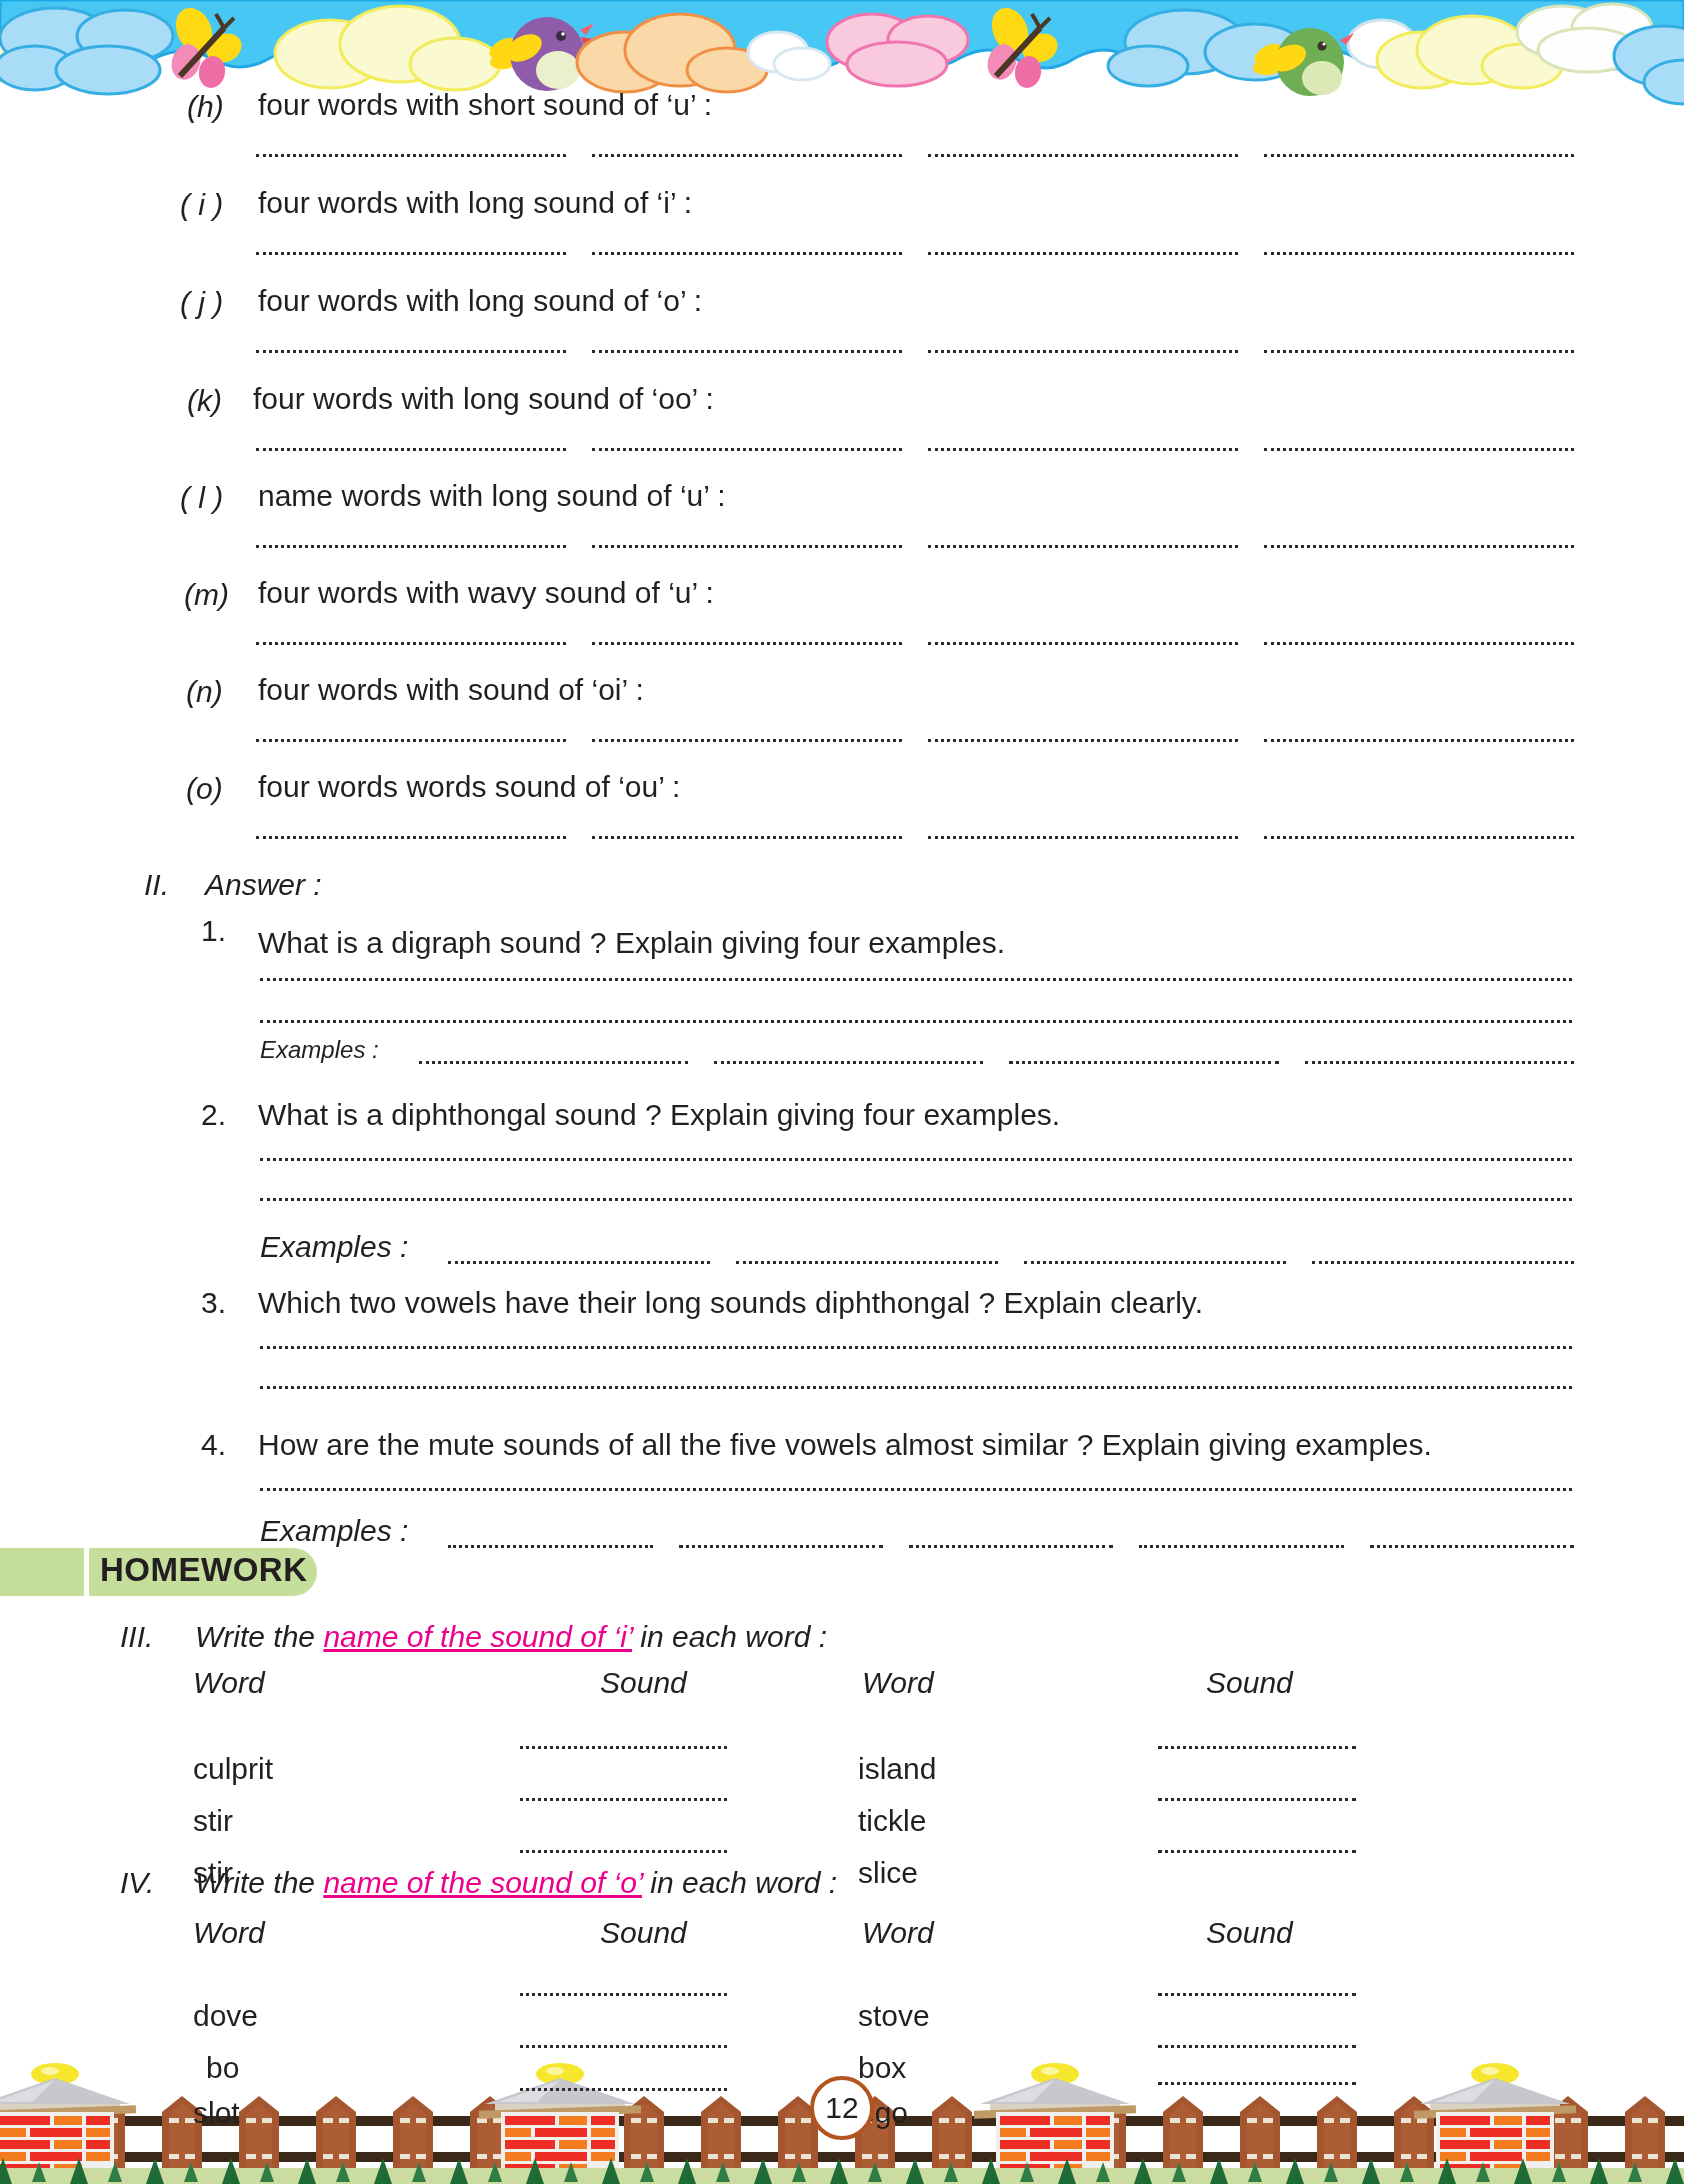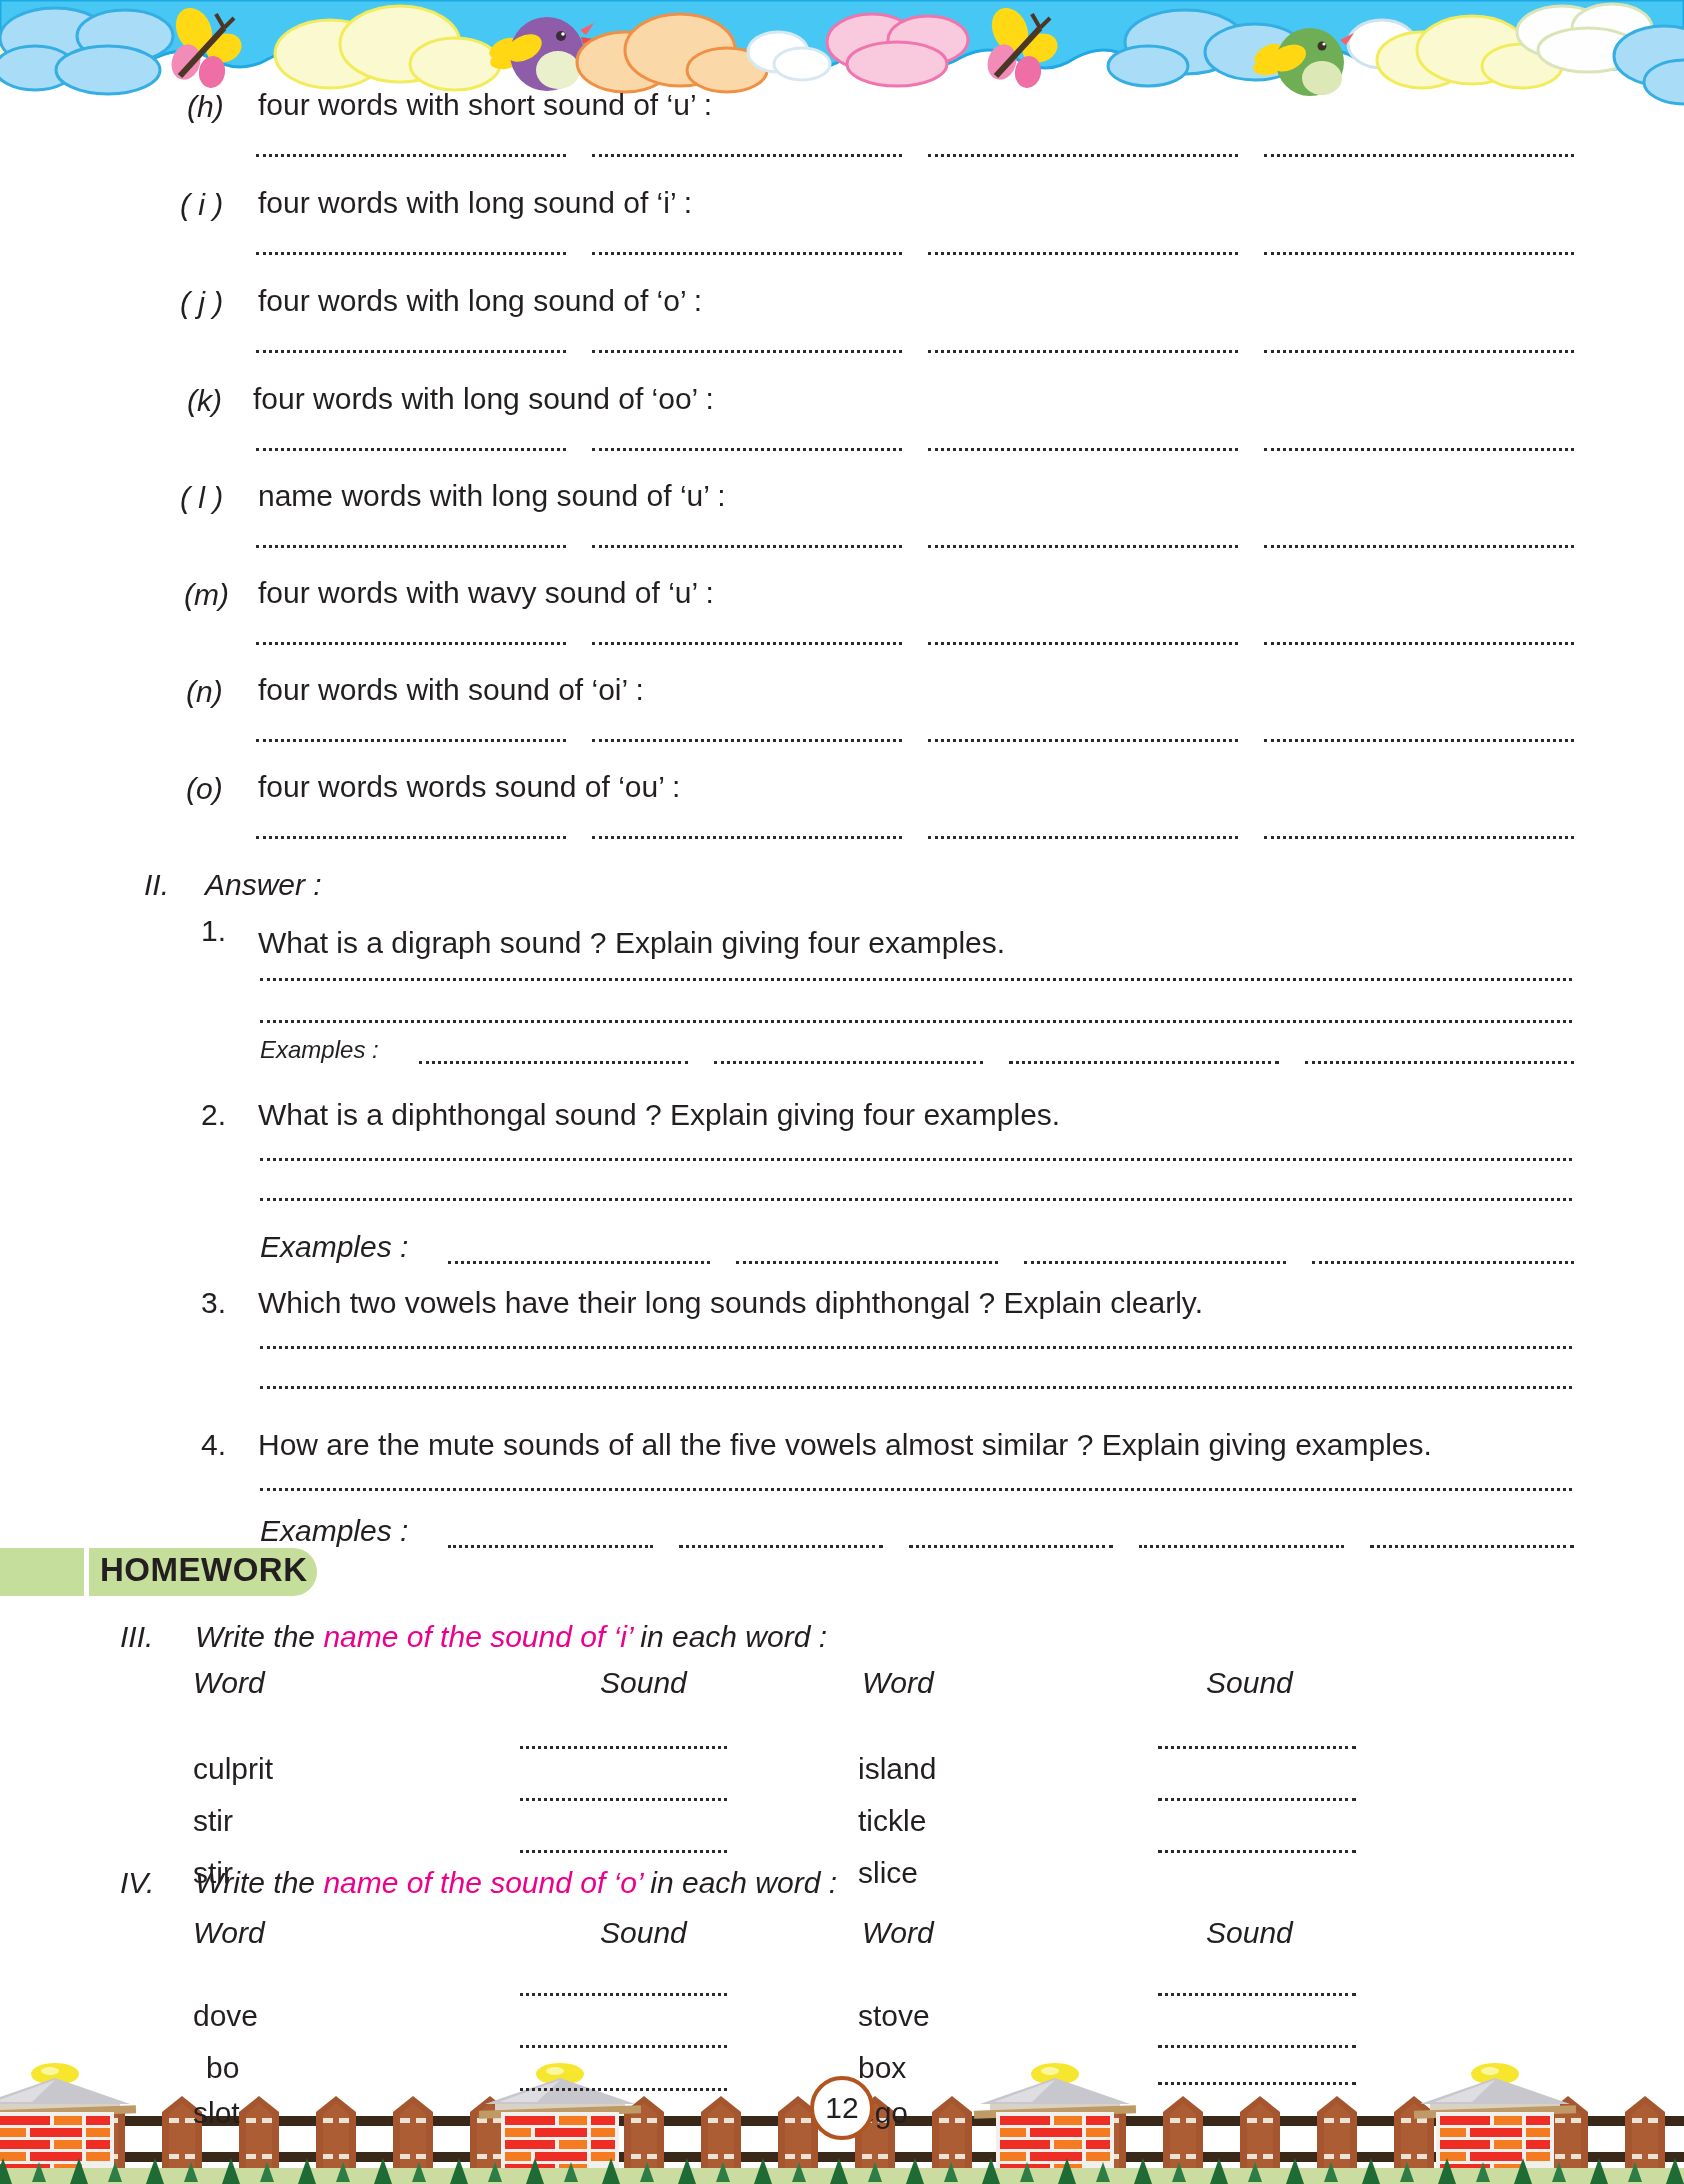--- a/index.html
+++ b/index.html
@@ -21,21 +21,21 @@
   .exrow .exlabel{font-style:italic;font-size:30px;white-space:nowrap;padding-right:14px;}
   .exrow.small .exlabel{font-size:24px;}
   .exrow .seg{flex:1;height:0;border-bottom:3px dotted #2b2b2b;}
   
   .hw-stub{position:absolute;left:0;top:1548px;width:84px;height:48px;background:#C6DE9B;}
   .hw-band{position:absolute;left:89px;top:1548px;width:228px;height:48px;background:#C6DE9B;
            border-radius:0 26px 26px 0;}
   .hw-text{position:absolute;left:100px;top:1551px;font-size:33px;font-weight:bold;letter-spacing:.5px;}
   
   .intro{position:absolute;font-style:italic;font-size:30px;white-space:nowrap;}
-  .intro .hl{font-weight:bold;}
+  .intro .hl{font-weight:bold;text-decoration:underline;}
   .th{position:absolute;font-style:italic;font-size:30px;}
   .word{position:absolute;font-size:30px;margin-top:36px;}
   .tdots{position:absolute;height:30px;border-bottom:3px dotted #2b2b2b;}
   
   .page-circle{position:absolute;left:810px;top:2076px;width:56px;height:56px;background:#fff;
      border:4px solid #B2541F;border-radius:50%;display:flex;align-items:center;justify-content:center;
      font-size:30px;z-index:6;}
   .hdr,.ftr{position:absolute;left:0;z-index:1;}
   .hdr{top:0;} .ftr{top:2060px;}
   .content{position:relative;z-index:3;}

